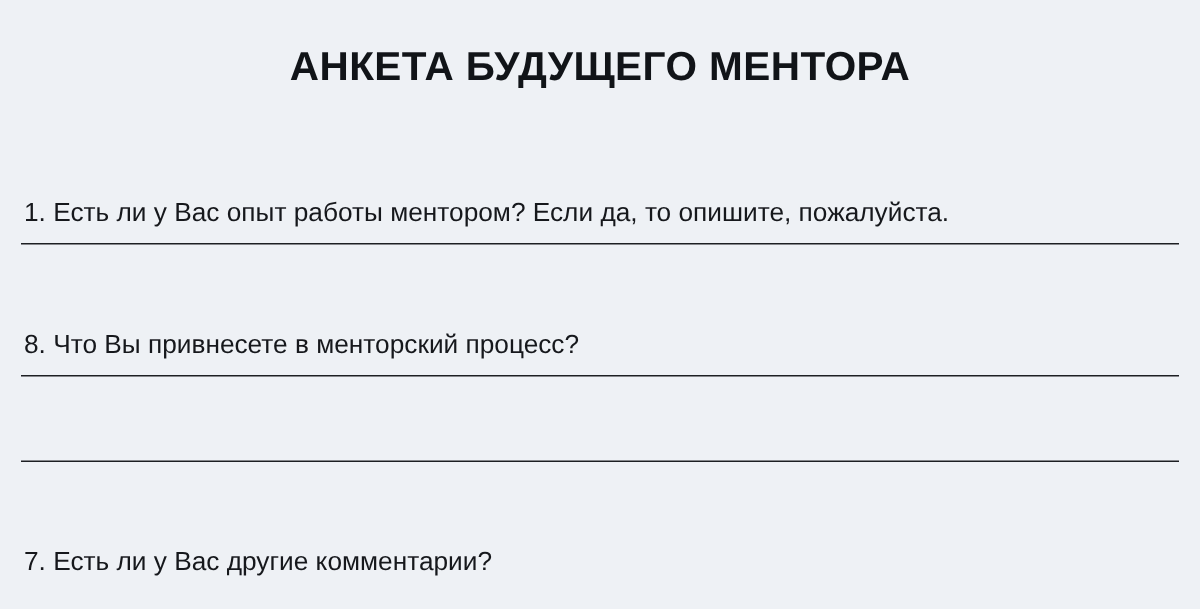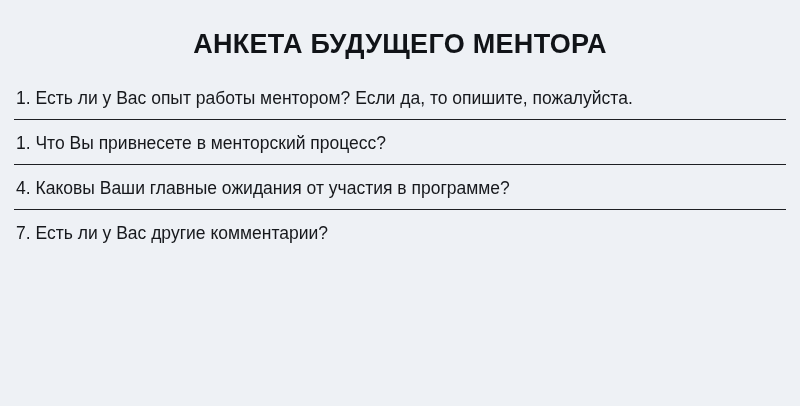--- a/index.html
+++ b/index.html
@@ -31,20 +31,21 @@
     margin: 6px 0 0 0;
     line-height: 1.2;
   }
   .questions {
     margin-top: 28px;
     display: flex;
     flex-direction: column;
   }
   .q-block {
     display: block;
+    margin-top: 43px;
   }
   .q-text {
     font-size: 17.5px;
     line-height: 1.25;
     color: #16181c;
     padding: 0 2px 9px 2px;
     white-space: nowrap;
   }
   .q-rule {
     border: 0;
@@ -65,26 +66,25 @@
 
   <div class="questions">
 
     <div class="q-block">
       <div class="q-text">1. Есть ли у Вас опыт работы ментором? Если да, то опишите, пожалуйста.</div>
       <hr class="q-rule">
     </div>
 
 
     <div class="q-block">
-      <div class="q-text">1. Что Вы привнесете в менторский процесс?</div>
+      <div class="q-text">8. Что Вы привнесете в менторский процесс?</div>
       <hr class="q-rule">
     </div>
 
     <div class="q-block">
-      <div class="q-text">4. Каковы Ваши главные ожидания от участия в программе?</div>
       <hr class="q-rule">
     </div>
 
     <div class="q-block last">
       <div class="q-text">7. Есть ли у Вас другие комментарии?</div>
     </div>
 
   </div>
 </div>
 

